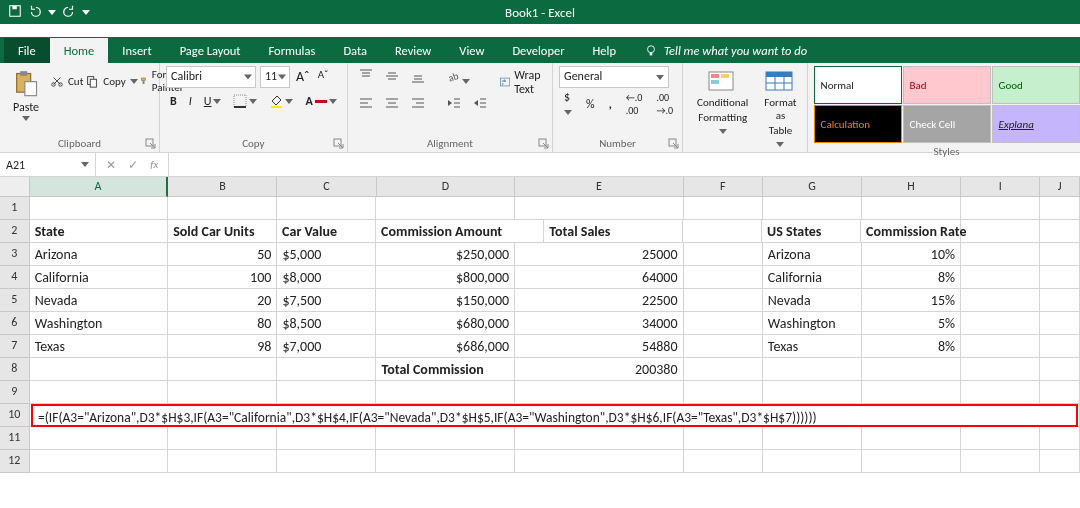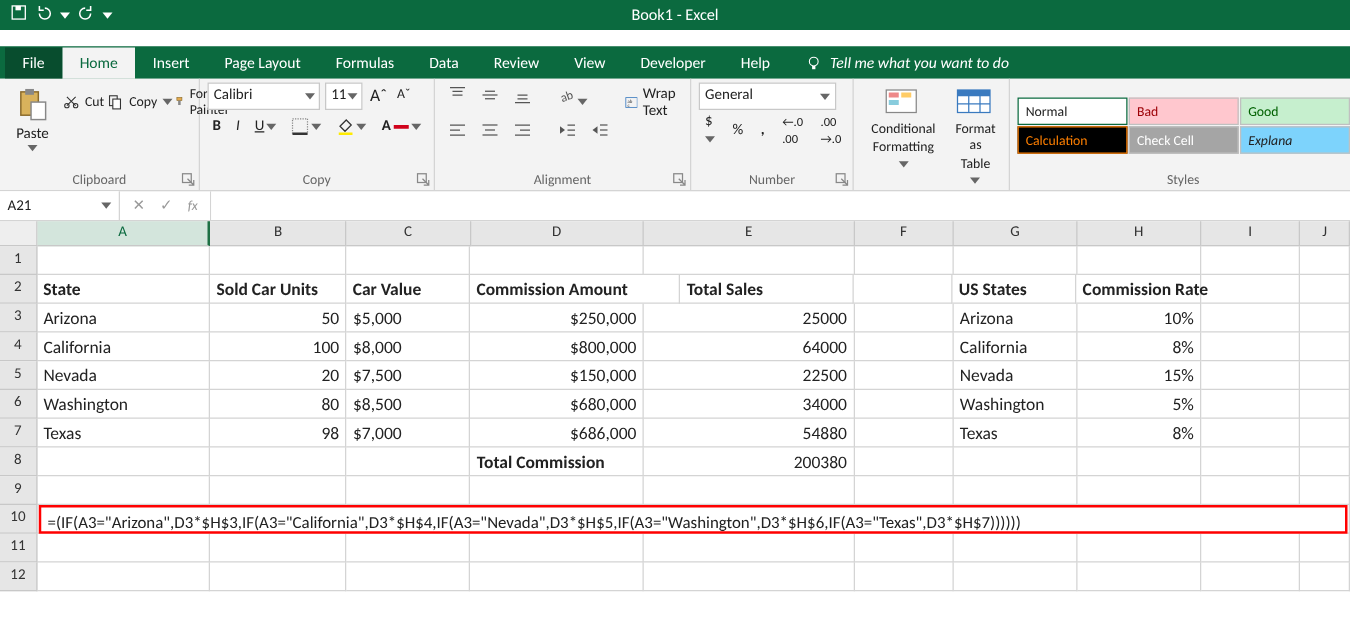--- a/index.html
+++ b/index.html
@@ -54,27 +54,27 @@
 .num-sel { border: 1px solid #c8c8c8; background: #fff; height: 22px; width: 110px; padding: 2px 16px 2px 4px; position: relative; font-size: 12px; }
 .num-row { display: flex; gap: 4px; align-items: center; }
 .num-row > div { padding: 2px 5px; }
 
 
 .bigbtn { display: flex; flex-direction: column; align-items: center; padding: 4px 8px; gap: 2px; font-size: 11px; text-align: center; }
 .bigbtn svg { width: 32px; height: 24px; }
 
 
 .style-grid { display: grid; grid-template-columns: repeat(3, 88px); gap: 1px; }
-.style-cell { border: 1px solid #c0c0c0; height: 22px; padding: 3px 6px; font-size: 11px; display: flex; align-items: center; }
+.style-cell { border: 1px solid #c0c0c0; height: 38px; padding: 3px 6px; font-size: 11px; display: flex; align-items: center; }
 .sty-normal { background: #fff; border-color: #0b6a3f; }
 .sty-bad { background: #ffc7ce; color: #9c0006; }
 .sty-good { background: #c6efce; color: #006100; }
 .sty-calc { background: #000000; color: #fa7d00; border-color: #fa7d00; }
 .sty-check { background: #a5a5a5; color: #fff; }
-.sty-expl { background: #7dd3fc; font-style: italic; }
+.sty-expl { background: #c4b5fd; font-style: italic; text-decoration: underline; }
 
 .launcher { position: absolute; bottom: 2px; right: 2px; width: 12px; height: 12px; }
 
 
 .fbar { height: 24px; display: flex; border-bottom: 1px solid #d4d4d4; }
 .namebox { width: 96px; border-right: 1px solid #d4d4d4; padding: 3px 6px; font-size: 12px; display: flex; align-items: center; justify-content: space-between; position: relative; background: #fff; }
 .fbar-btns { display: flex; align-items: center; border-right: 1px solid #d4d4d4; padding: 0 10px; gap: 12px; color: #999; }
 .fbar-btns .fx { font-style: italic; font-size: 11px; }
 .fbar-input { flex: 1; padding: 3px 6px; background: #fff; }
 

